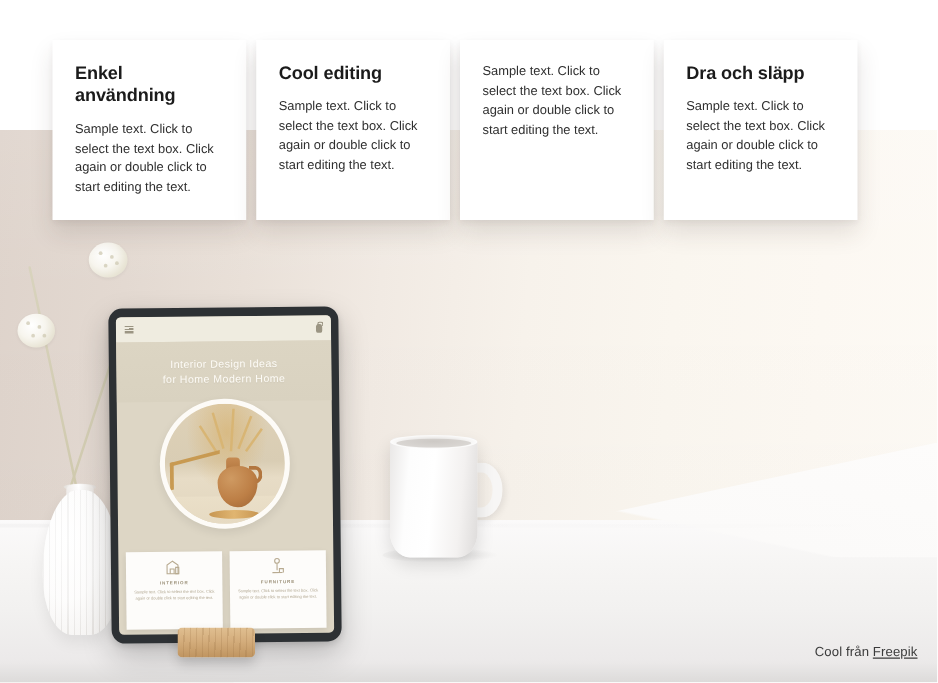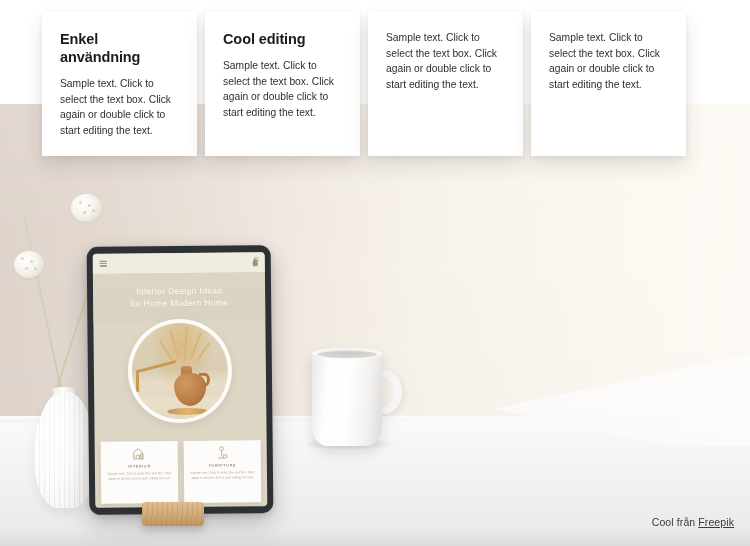--- a/index.html
+++ b/index.html
@@ -301,21 +301,21 @@
 
   
   .header-band {
     position: absolute; left: 0; top: 0;
     width: 750px; height: 104px;
     background: #ffffff;
   }
 
   
   .cards {
-    position: absolute; left: 42px; top: 12px;
+    position: absolute; left: 42px; top: 32px;
     width: 666px; height: 144px;
     display: flex;
     gap: 8px;
   }
   .card {
     width: 155px;
     background: #ffffff;
     padding: 18px 18px 14px;
     box-shadow: 0 10px 18px rgba(60,45,40,0.13), 0 2px 5px rgba(60,45,40,0.07);
   }
@@ -455,20 +455,21 @@
     <div class="card">
       <div class="card-title">Cool editing</div>
       <div class="card-text">Sample text. Click to select the text box. Click again or double click to start editing the text.</div>
     </div>
 
     <div class="card">
       <div class="card-text">Sample text. Click to select the text box. Click again or double click to start editing the text.</div>
     </div>
 
     <div class="card">
+      <div class="card-title">Dra och släpp</div>
       <div class="card-text">Sample text. Click to select the text box. Click again or double click to start editing the text.</div>
     </div>
 
   </div>
 
   <div class="credit"><span>Cool från </span><a href="#">Freepik</a></div>
 
 </div>
 
 </body></html>

